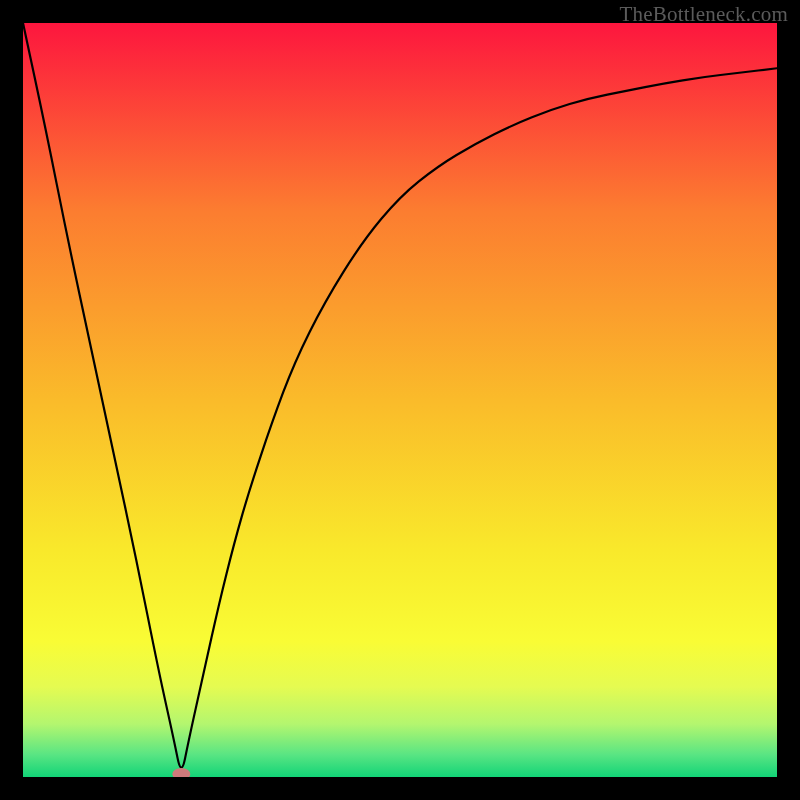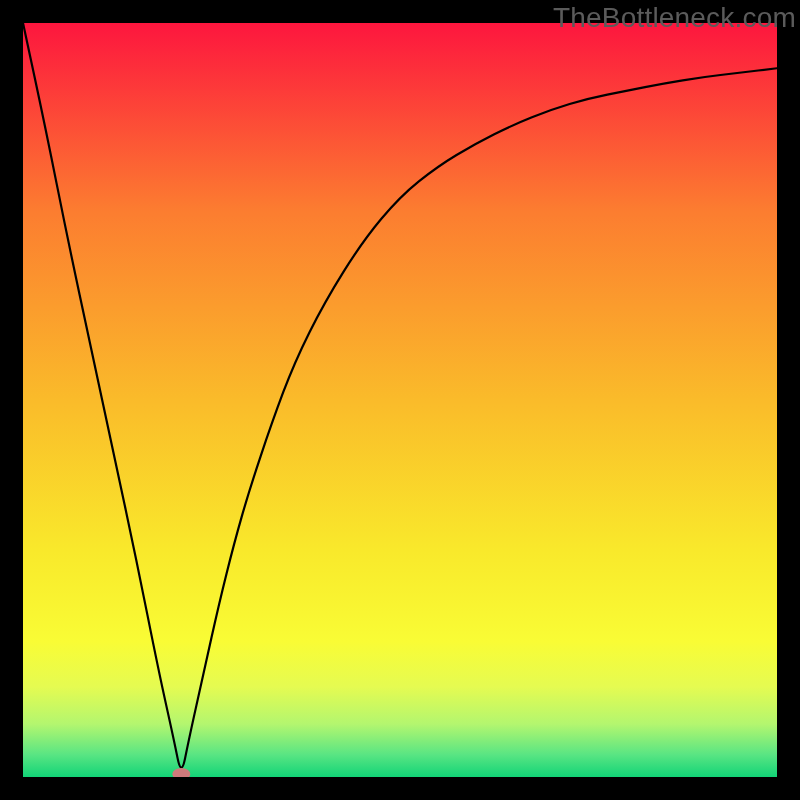--- a/index.html
+++ b/index.html
@@ -14,23 +14,23 @@
     position: absolute;
     left: 23px;
     top: 23px;
     width: 754px;
     height: 754px;
     background: #000;
   }
   .watermark {
     position: absolute;
     top: 2px;
-    right: 4px;
-    font-family: Liberation Sans, sans-serif;
-    font-size: 28px;
+    right: 12px;
+    font-family: Liberation Serif, serif;
+    font-size: 21px;
     color: #5b5b5b;
     letter-spacing: 0.2px;
   }
   svg {
     display: block;
   }
 </style>
 </head>
 <body>
 

